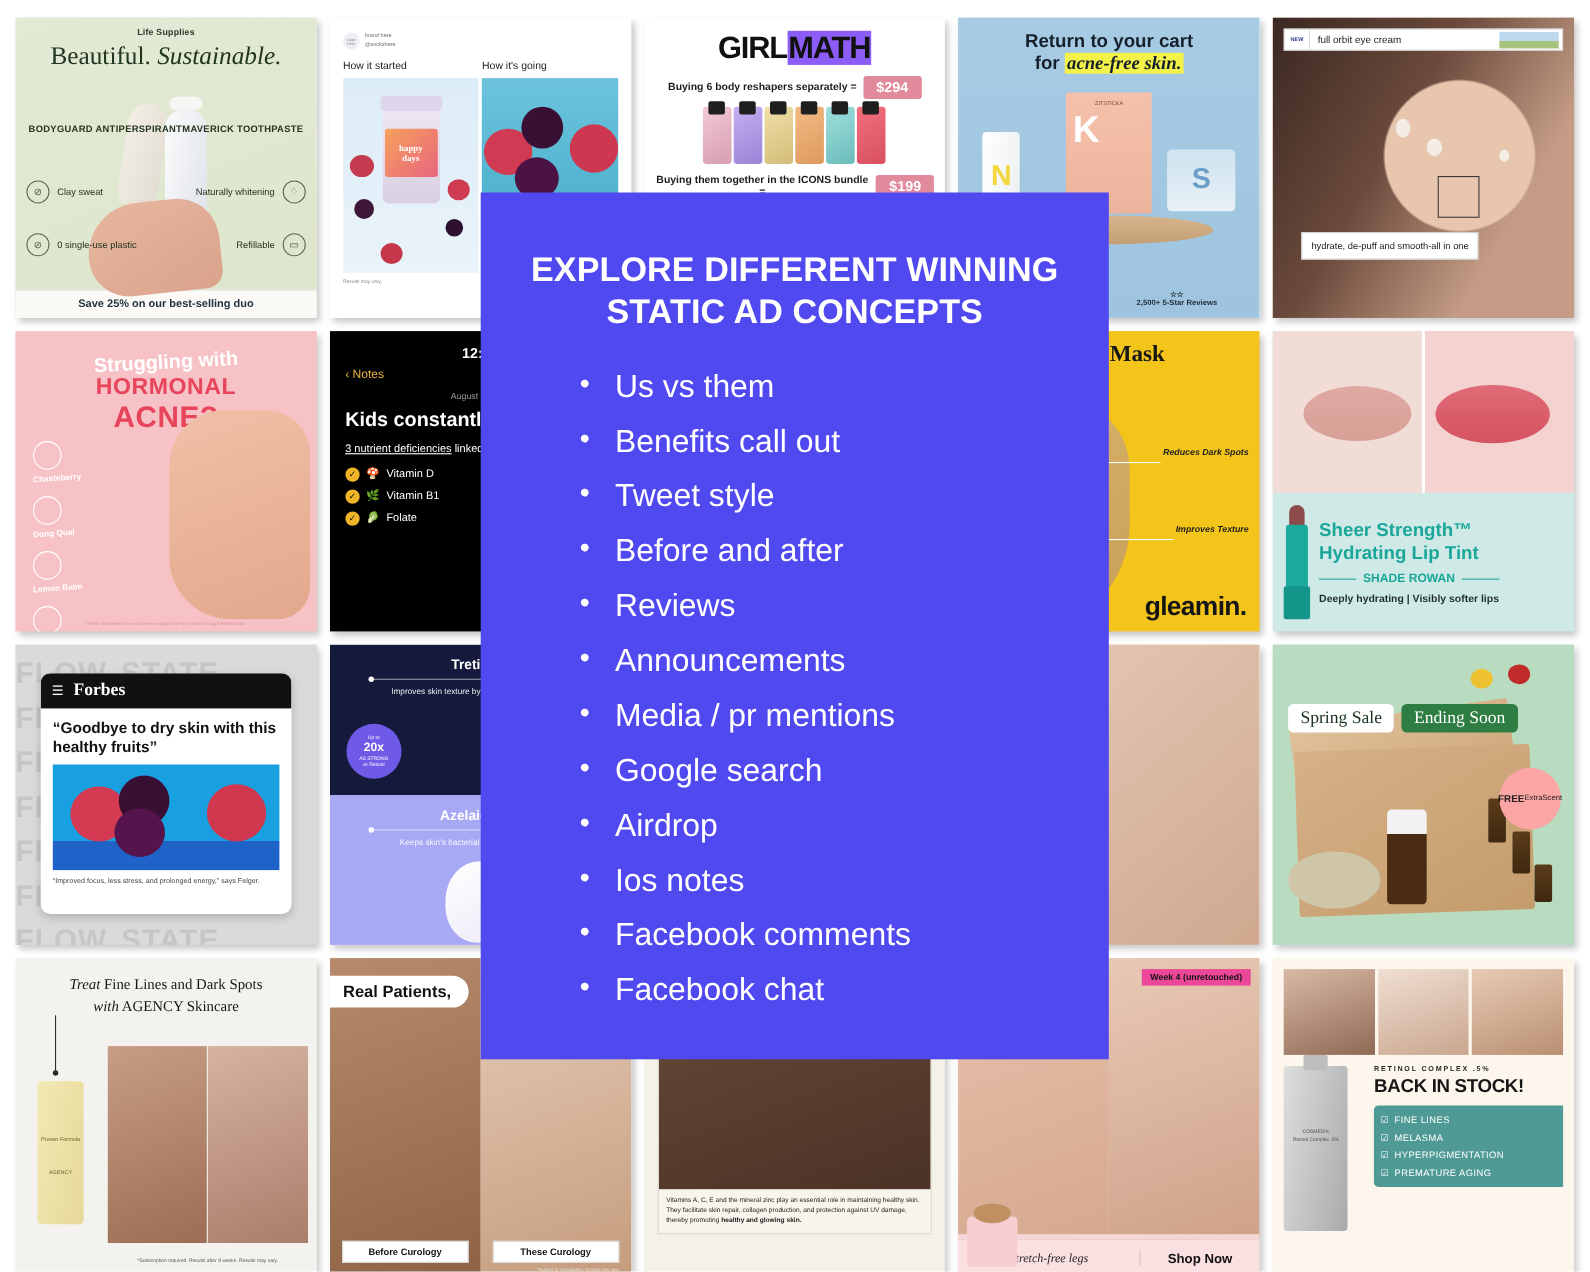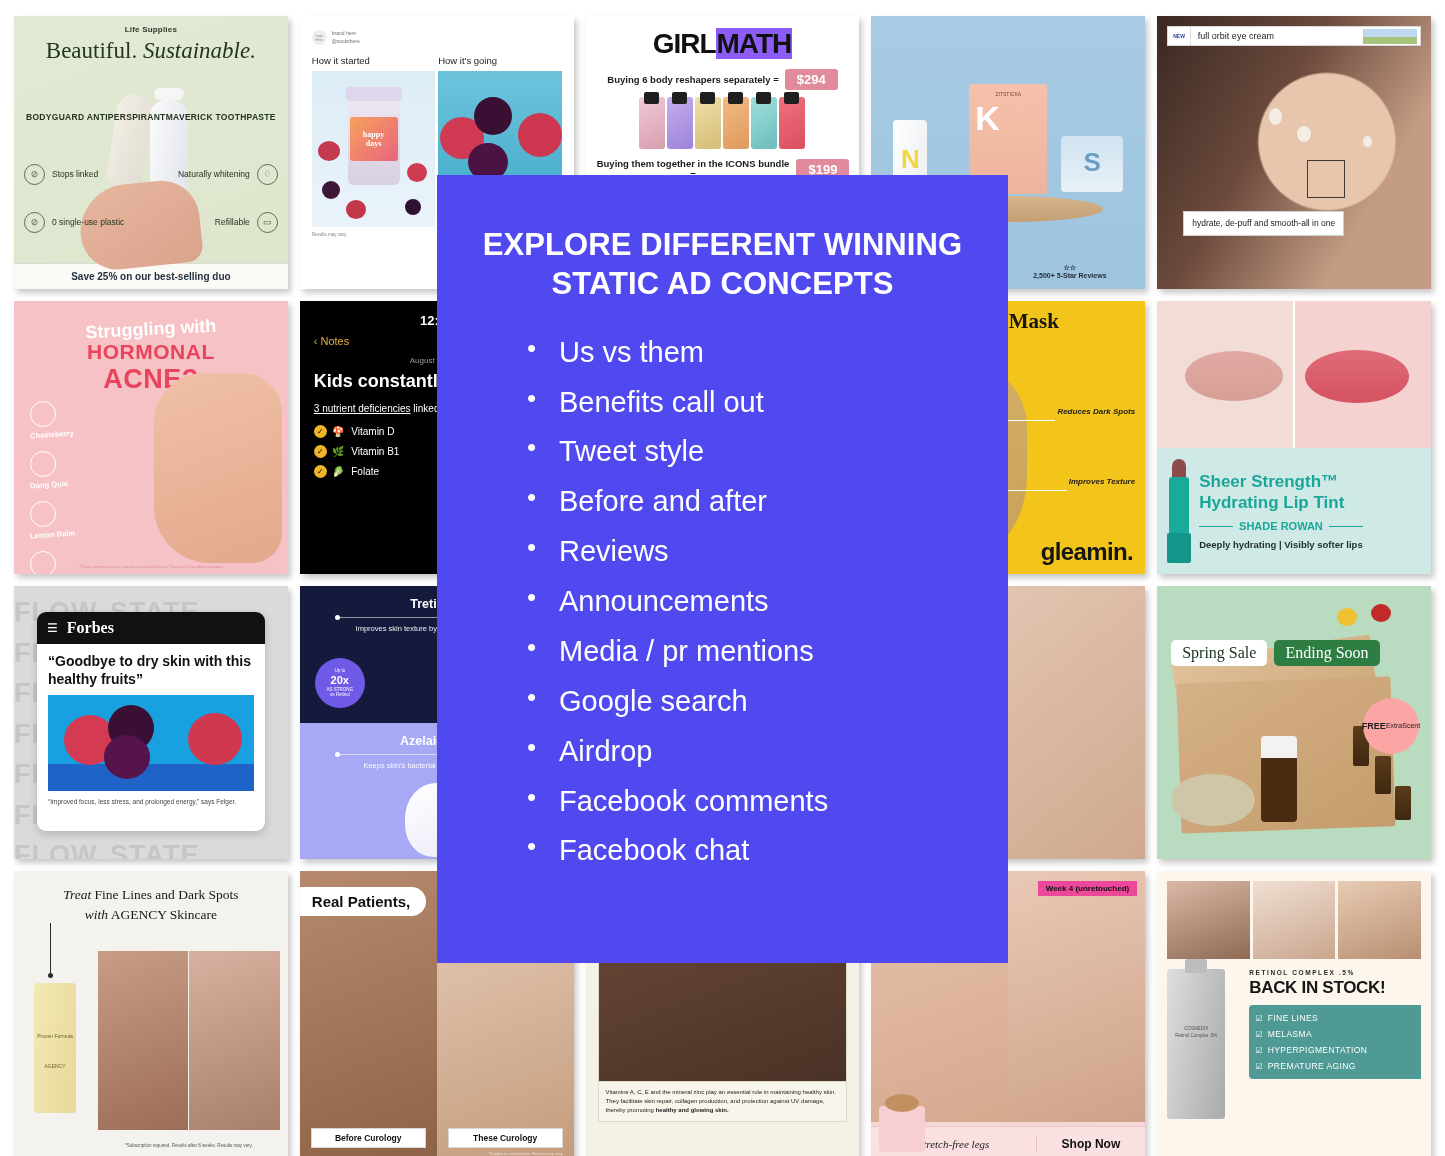--- a/index.html
+++ b/index.html
@@ -51,21 +51,21 @@
 
   
   .t-gummy { background:#fff; padding:14px 12px; }
   .ghead { display:flex; align-items:center; gap:5px; margin-bottom:10px;}
   .gavatar { width:15px;height:15px;border-radius:50%;background:#eceef1; font-size:3.5px; color:#8a8f96; display:flex;align-items:center;justify-content:center; text-align:center;}
   .gname { font-size:5px; font-weight:700; color:#1c1e21; line-height:1.5;}
   .gname span { display:block; font-weight:400; color:#6a6f76;}
   .gcols { display:flex; gap:3px; }
   .gcol { flex:1; }
   .gcol .cap { font-size:9.5px; color:#1c1e21; margin-bottom:5px;}
-  .gimg { height:156px; position:relative; overflow:hidden;}
+  .gimg { height:177px; position:relative; overflow:hidden;}
   .gimg.a { background:linear-gradient(180deg,#dcecf7,#eaf3fa);}
   .gimg.b { background:linear-gradient(180deg,#6cc4dc,#3fa8c8);}
   .jar { position:absolute; left:50%; top:24px; transform:translateX(-50%); width:52px; height:90px; background:linear-gradient(180deg,#efe7f4,#d8cfe0); border-radius:6px;}
   .jarlid { position:absolute; left:50%; top:16px; transform:translateX(-50%); width:56px; height:14px; background:#ded6ec; border-radius:4px;}
   .jarlabel { position:absolute; left:50%; top:46px; transform:translateX(-50%); width:48px; height:44px; background:linear-gradient(135deg,#f6a15c,#e8657f); border-radius:3px; color:#fff; font-size:8px; font-weight:700; text-align:center; display:flex;flex-direction:column; align-items:center; justify-content:center; font-family:"Liberation Serif",serif;}
   .berry { position:absolute; border-radius:50%;}
   .gnote { font-size:4.5px; color:#888; margin-top:5px;}
 
   
   .t-math { background:#fff; padding:12px 10px; text-align:center;}
@@ -285,21 +285,21 @@
         <div class="bottle">
           <div class="bt1"></div>
             <div class="bt2"></div>
             <div class="bt2cap"></div>
         </div>
         <div class="hand"></div>
         <div class="lab l">BODYGUARD ANTIPERSPIRANT</div>
         <div class="lab r">MAVERICK TOOTHPASTE</div>
         <div class="feat f1">
             <span class="ic">⊘</span>
-            <span>Stops linked</span>
+            <span>Clay sweat</span>
           </div>
         <div class="feat f2">
             <span class="ic">⊘</span>
             <span>0 single-use plastic</span>
           </div>
         <div class="feat f3">
             <span class="ic">♢</span>
             <span>Naturally whitening</span>
           </div>
         <div class="feat f4">
@@ -369,20 +369,21 @@
       <div class="gm-row">
         <span class="txt">Buying them together in the ICONS bundle =</span>
         <span class="pricepill">$199</span>
       </div>
       <div style="margin:6px auto 0;width:28px;height:36px;background:linear-gradient(150deg,#2b2b2b,#141414);border-radius:3px;"></div>
     </div>
   </div>
 
   <div class="cell">
     <div class="tile t-cart">
+      <h3><span>Return to your cart</span><br><span>for</span> <em>acne-free skin.</em></h3>
       <div class="cart-prod">
         <div class="cp-box">
           <div>ZITSTICKA</div>
           <div class="k">K</div>
         </div>
         <div class="cp-pump">
             <div class="n">N</div>
           </div>
         <div class="cp-jar">
             <div class="s">S</div>
@@ -677,16 +678,17 @@
   <ul class="ov-list" id="ovlist">
       <li>Us vs them</li>
       <li>Benefits call out</li>
       <li>Tweet style</li>
       <li>Before and after</li>
       <li>Reviews</li>
       <li>Announcements</li>
       <li>Media / pr mentions</li>
       <li>Google search</li>
       <li>Airdrop</li>
+      <li>Ios notes</li>
       <li>Facebook comments</li>
       <li>Facebook chat</li>
     </ul>
 </div>
 
 </body></html>

